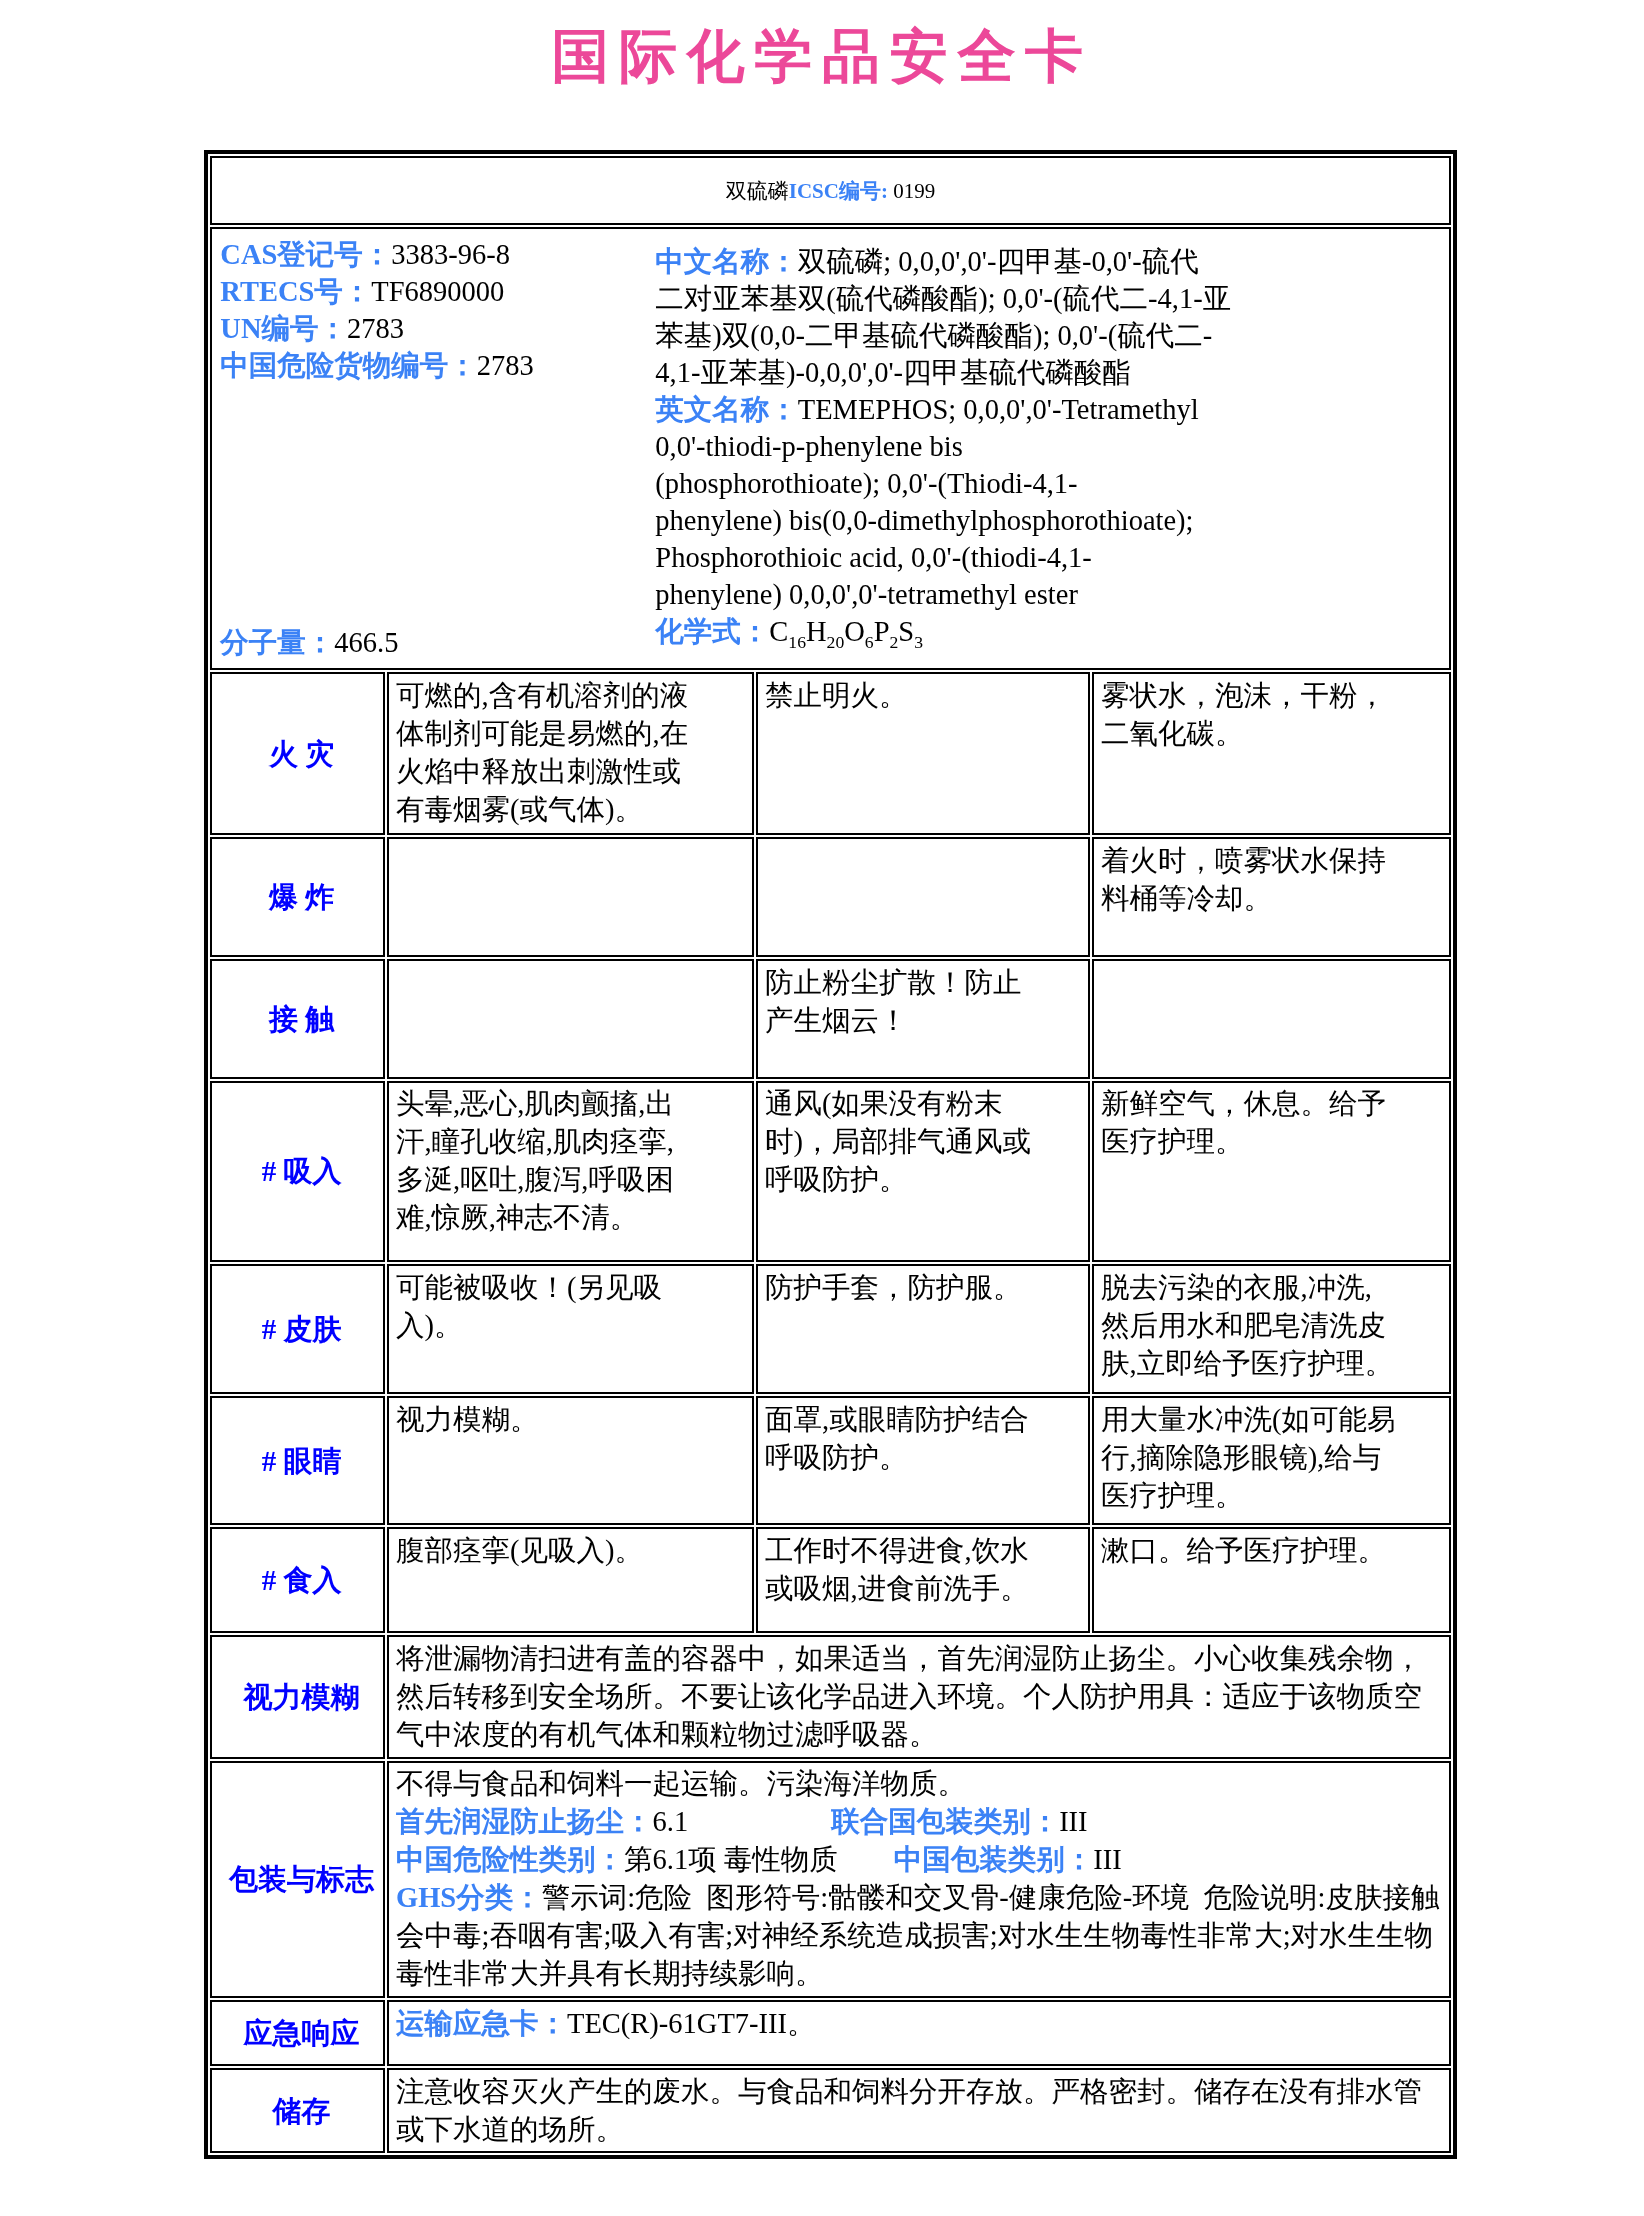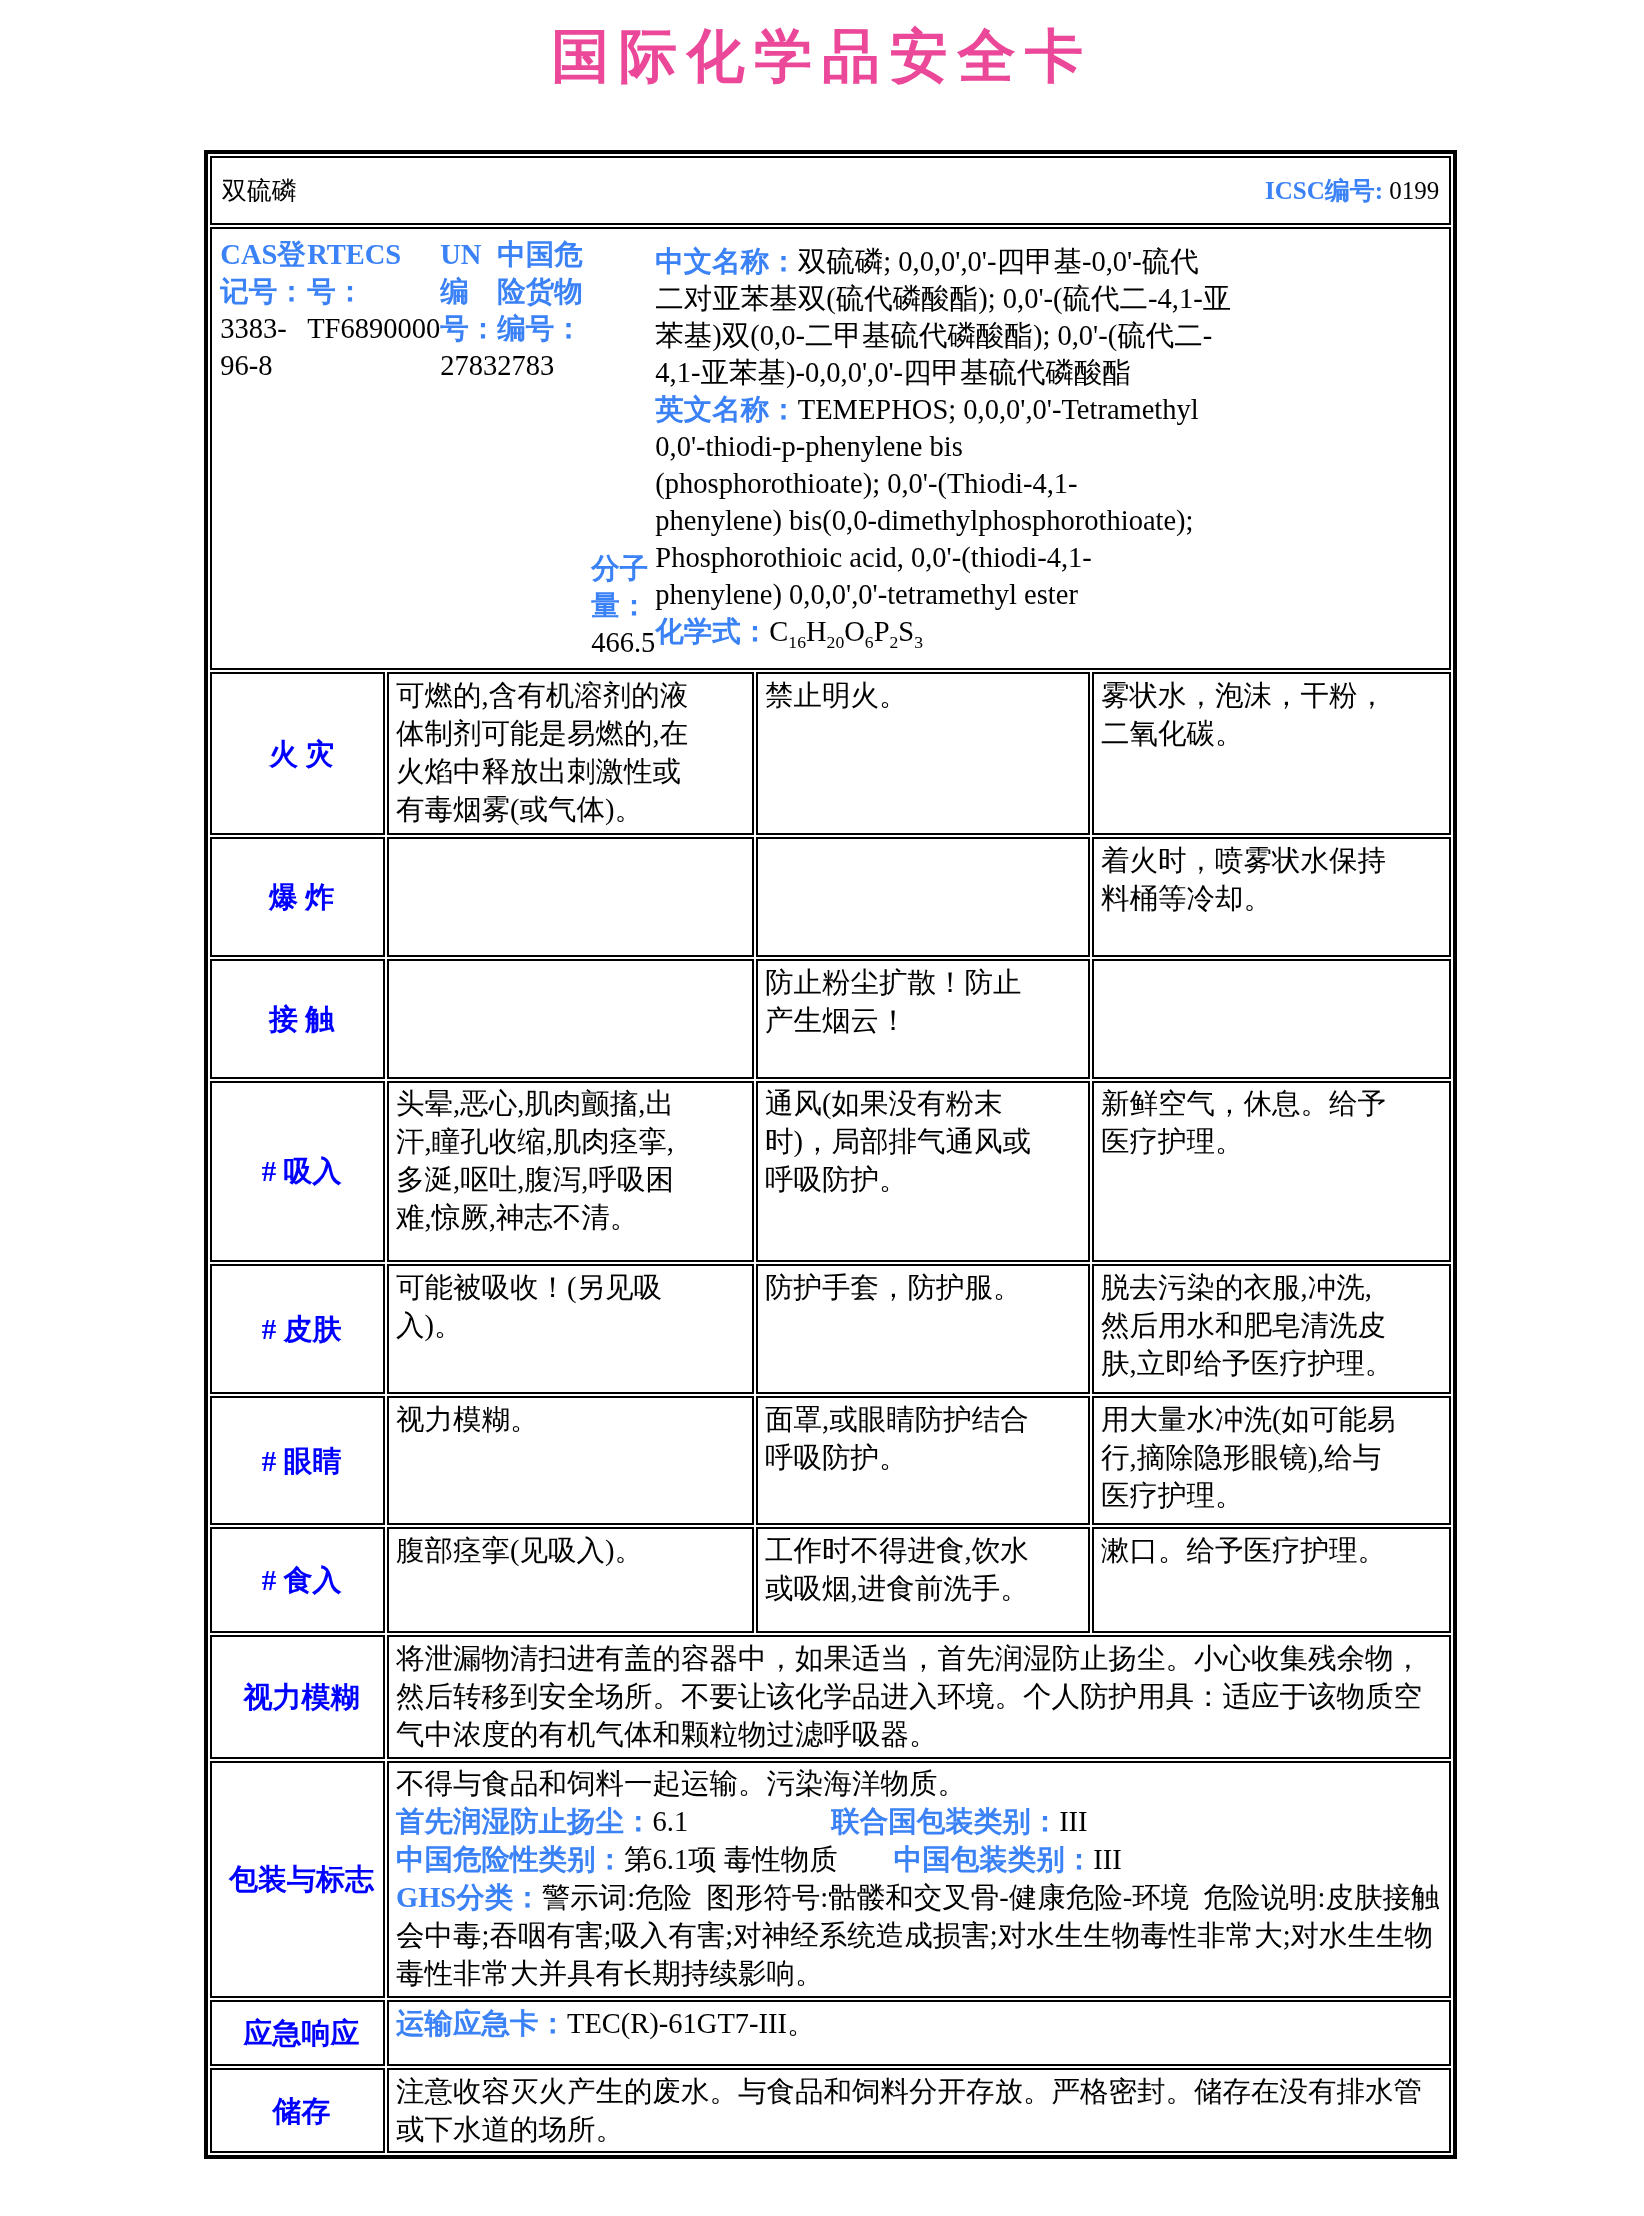--- a/index.html
+++ b/index.html
@@ -30,24 +30,24 @@
     border:2.1px solid #000;
     padding:2.8px 7px;
     font-size:28.5px;
     line-height:38px;
     vertical-align:top;
     overflow:hidden;
   }
   .lbl{color:#3b82f6;font-weight:bold;}
   .val{white-space:pre-wrap;}
   td.namebar-cell{padding:5.6px 9.7px;}
-  .namebar{display:flex;justify-content:space-between;align-items:center;min-height:54px;font-size:25px;}
+  .namebar{display:flex;justify-content:center;align-items:center;min-height:54px;font-size:21px;}
   td.info-cell{padding:7px 8.3px;line-height:37px;}
   .info-flex{display:flex;flex-direction:row;min-height:403px;}
-  .info-left{width:435px;display:flex;flex-direction:row;}
+  .info-left{width:435px;display:flex;flex-direction:column;}
   .info-right{flex:1;margin-top:7px;}
   .mw-line{margin-top:auto;}
   td.head{
     color:#0000ff;font-weight:bold;text-align:center;vertical-align:middle;
     font-size:31px;line-height:39px;white-space:pre-line;height:78px;
   }
   td.rowlabel{
     color:#0000ff;font-weight:bold;text-align:center;vertical-align:middle;
     font-size:29px;
     padding-left:15px;

